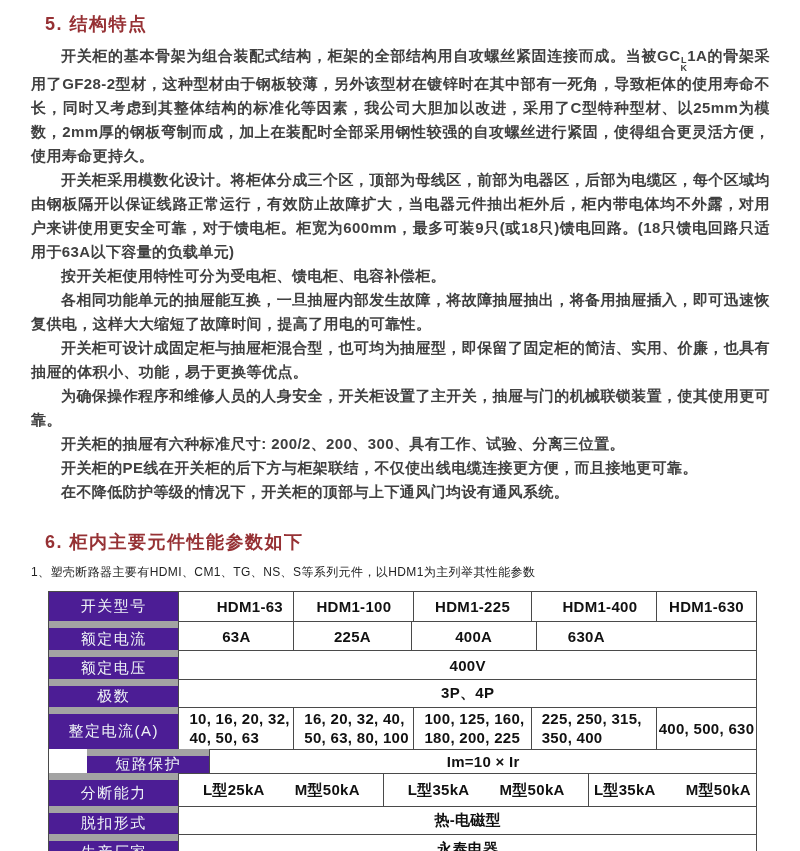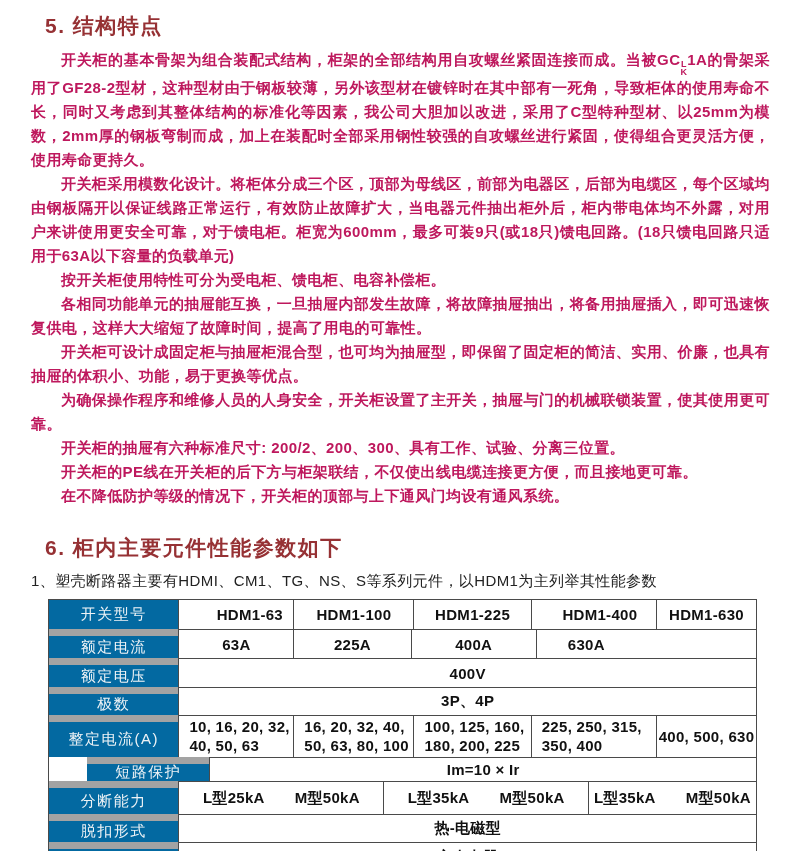--- a/index.html
+++ b/index.html
@@ -5,50 +5,50 @@
   html,body { margin:0; padding:0; }
   body {
     width:800px; height:851px; overflow:hidden;
     background:#ffffff;
     font-family:"Liberation Sans","DejaVu Sans",sans-serif;
     color:#1f1f1f;
   }
   .page { box-sizing:border-box; width:800px; height:851px; padding:8px 30px 0 31px; }
 
   .sec-heading {
-    color:#963134; font-size:21px; font-weight:600; letter-spacing:1.5px;
+    color:#963134; font-size:18px; font-weight:600; letter-spacing:1.5px;
   }
   .h5 { margin:4px 0 8px 14px; }
   .h6 { margin:26px 0 8px 14px; }
 
   p.body {
     margin:0; font-size:15px; line-height:24px; font-weight:600;
-    color:#be185d; text-indent:2em; letter-spacing:0.4px; text-align:justify;
+    color:#404040; text-indent:2em; letter-spacing:0.4px; text-align:justify;
   }
   p.note {
-    margin:4px 0 6px 0; font-size:15px; line-height:21px; font-weight:400;
+    margin:4px 0 6px 0; font-size:12px; line-height:21px; font-weight:400;
     color:#222; letter-spacing:0.4px;
   }
 
   .stack {
     display:inline-flex; flex-direction:column; align-items:center;
     font-size:9px; line-height:8px; vertical-align:-2px; font-weight:700; text-indent:0;
   }
 
   
   .spec-table {
     width:707px; margin:8px 0 0 17px;
     border:1px solid #4a4a4a; font-size:15px;
   }
   .t-row { display:flex; }
   .t-row + .t-row .t-data  { border-top:1px solid #4a4a4a; }
   .t-row + .t-row .t-label { border-top:7px solid #a3a3a3; }
   .t-label {
     box-sizing:border-box; width:18.3%;
-    background:#0369a1; color:#eef3f6;
+    background:#4c1d95; color:#eef3f6;
     display:flex; align-items:center; justify-content:center;
     letter-spacing:1.5px;
   }
   .t-data { box-sizing:border-box; width:81.7%; display:flex; }
   .t-cell {
     box-sizing:border-box;
     display:flex; align-items:center; justify-content:center;
     border-left:1px solid #4a4a4a;
     font-weight:700; color:#111;
     white-space:pre-line; text-align:center; letter-spacing:0.3px;

